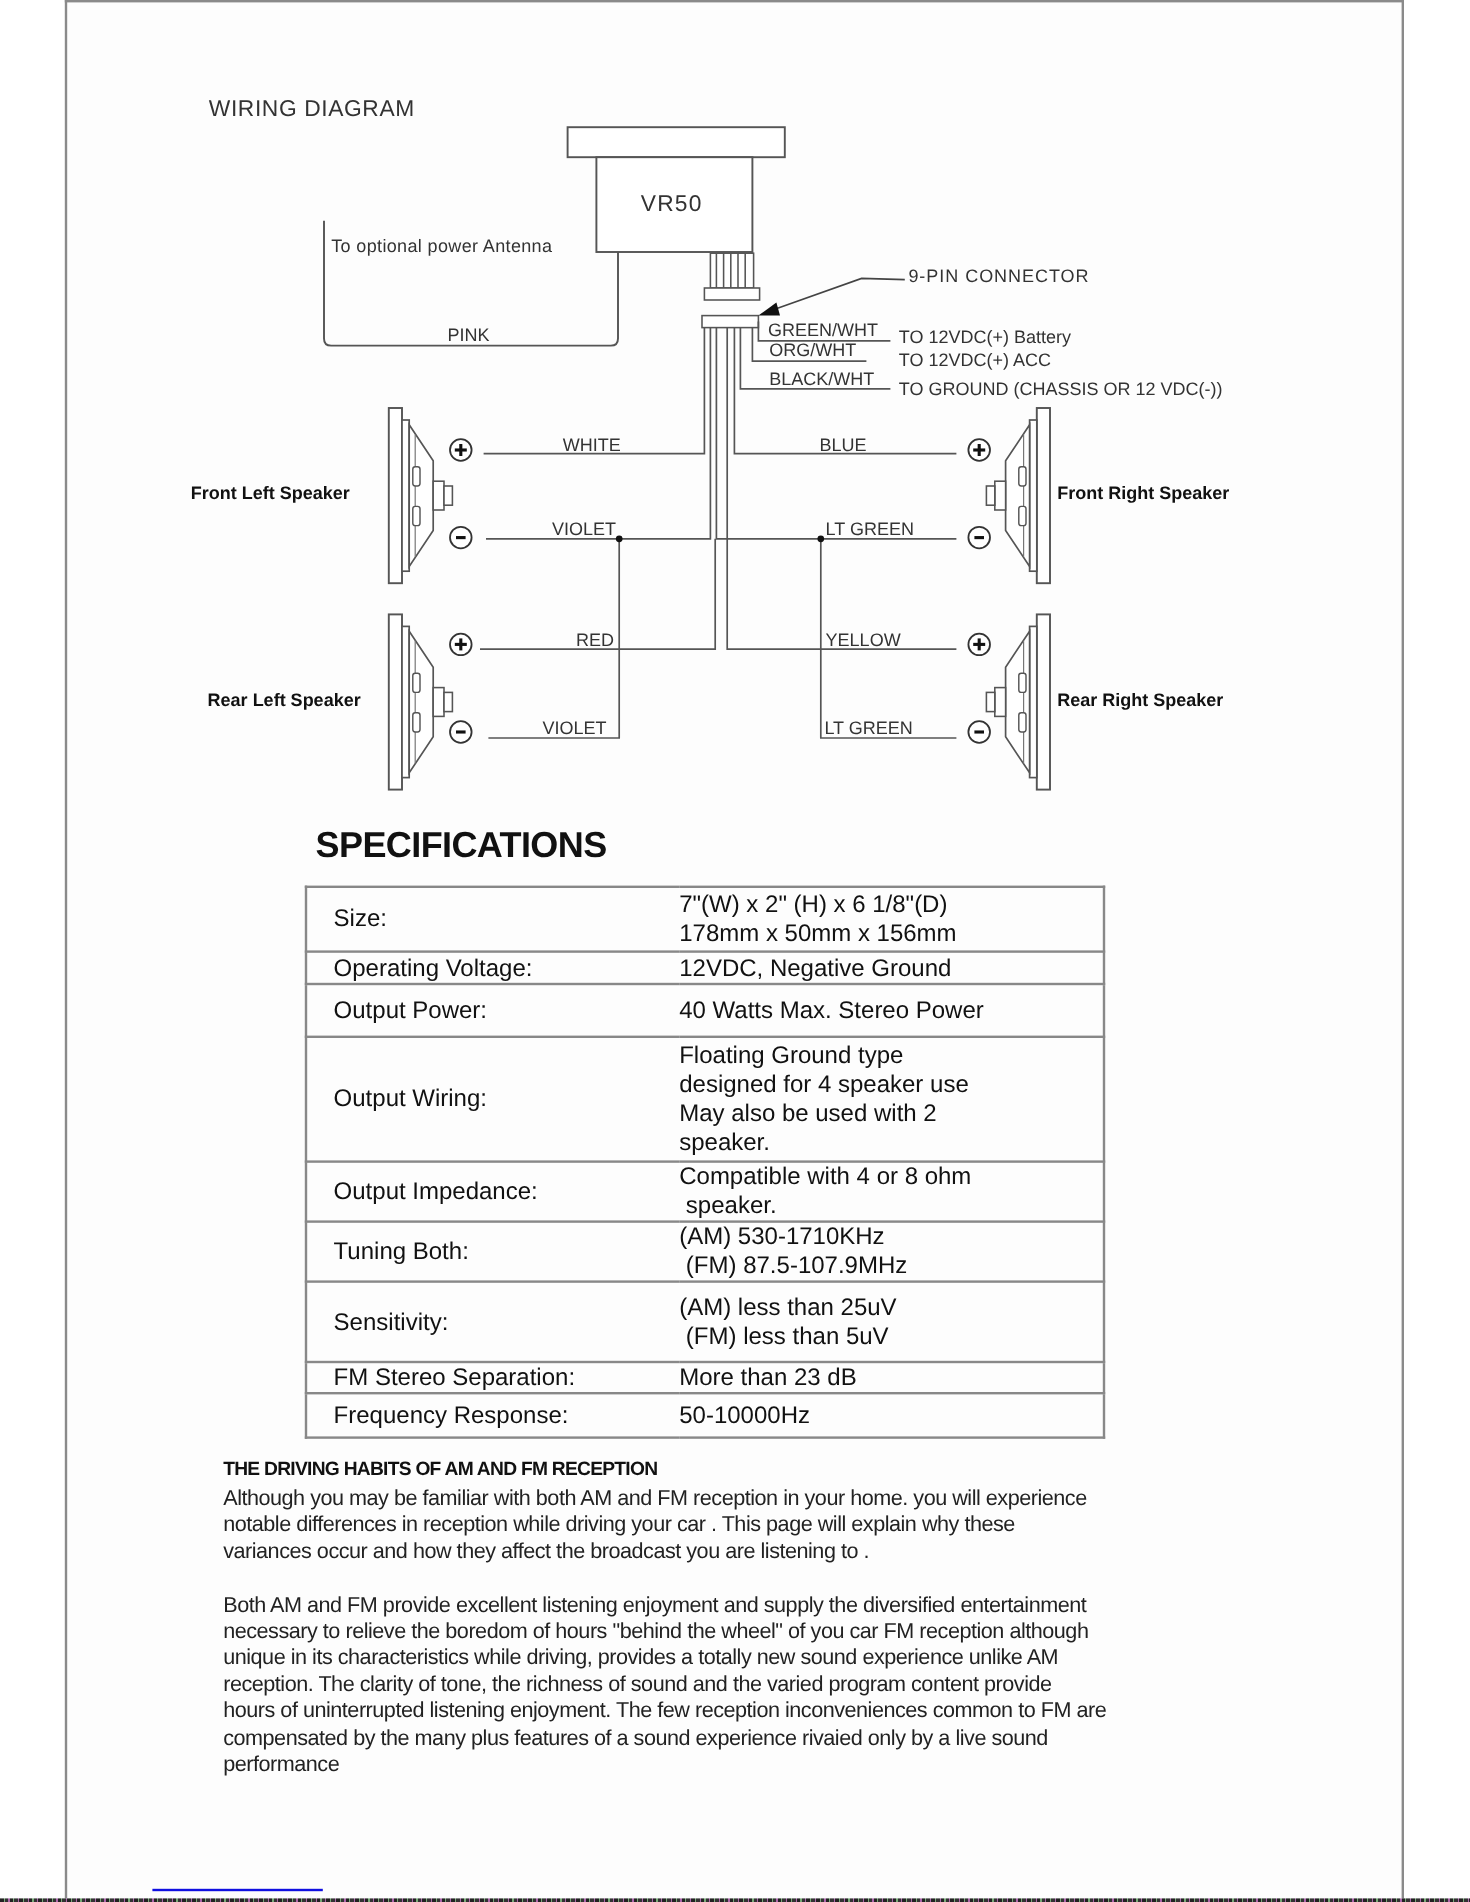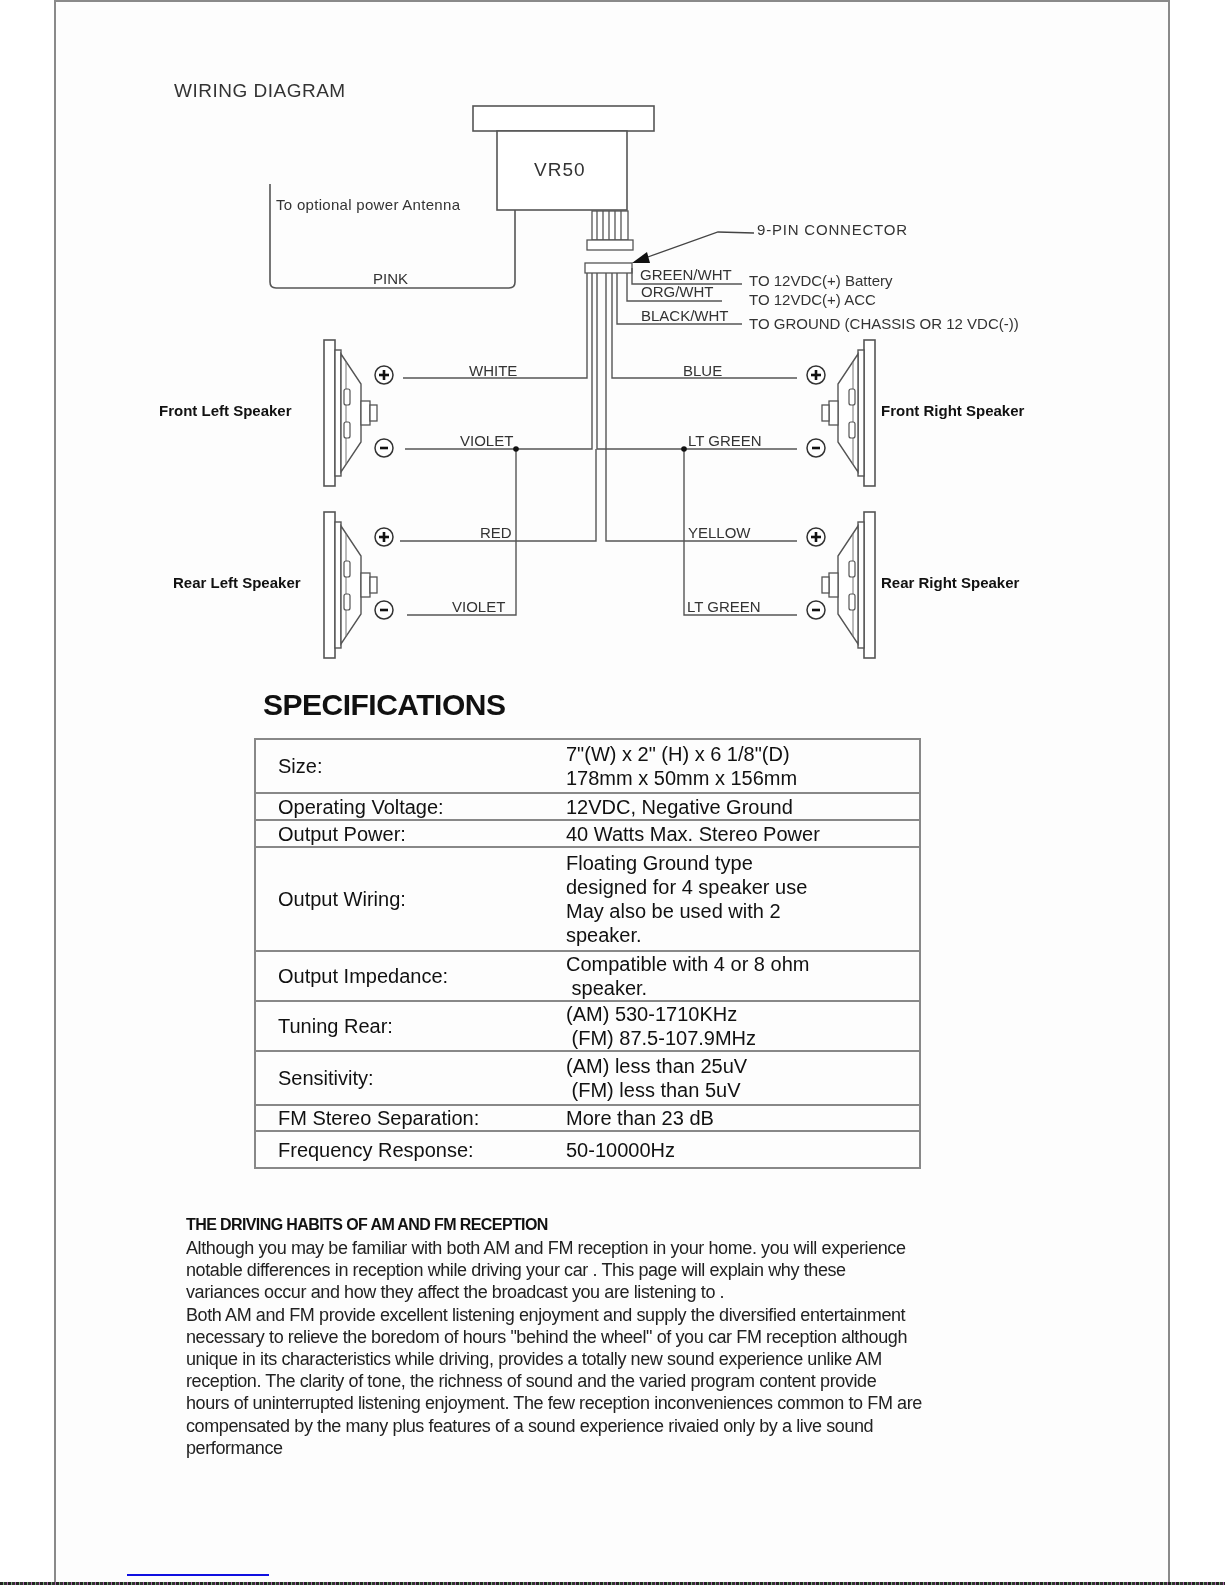--- a/index.html
+++ b/index.html
@@ -17,21 +17,21 @@
           letter-spacing: -0.5px; color: #111; margin: 0; }
   table.specs { position: absolute; left: 254px; top: 738px; width: 667px; border-collapse: collapse;
           font-size: 20px; color: #111; }
   table.specs td { border-top: 2px solid #888; border-bottom: 2px solid #888; padding: 0; vertical-align: middle; line-height: 24px; }
   table.specs tr td:first-child { border-left: 2px solid #888; padding-left: 22px; width: 288px; }
   table.specs tr td:last-child { border-right: 2px solid #888; }
   .vline { display: block; white-space: pre; }
   .reception { position: absolute; left: 186px; top: 1213px; width: 880px; }
   .reception h2 { margin: 0; font-size: 16px; font-weight: bold; letter-spacing: -0.6px; line-height: 24px; color: #111; }
   .reception p { margin: 0; font-size: 18px; line-height: 22.2px; color: #222; letter-spacing: -0.4px; white-space: pre-line; }
-  .reception p.gap { }
+  .reception p.gap { margin-top: 22px; }
 </style>
 </head>
 <body>
 
 <div class="page"></div>
 
 <svg class="diagram" width="1225" height="680" viewBox="0 0 1225 680" xmlns="http://www.w3.org/2000/svg">
   <defs>
     <g id="spk">
 
@@ -167,21 +167,21 @@
       <span class="vline">7"(W) x 2" (H) x 6 1/8"(D)</span>
       <span class="vline">178mm x 50mm x 156mm</span>
     </td>
   </tr>
   <tr style="height:27px">
     <td>Operating Voltage:</td>
     <td>
           <span class="vline">12VDC, Negative Ground</span>
         </td>
   </tr>
-  <tr style="height:27px">
+  <tr style="height:44px">
     <td>Output Power:</td>
     <td>
           <span class="vline">40 Watts Max. Stereo Power</span>
         </td>
   </tr>
   <tr style="height:104px">
     <td>Output Wiring:</td>
     <td>
       <span class="vline">Floating Ground type</span>
       <span class="vline">designed for 4 speaker use</span>
@@ -190,27 +190,27 @@
     </td>
   </tr>
   <tr style="height:50px">
     <td>Output Impedance:</td>
     <td>
       <span class="vline">Compatible with 4 or 8 ohm</span>
       <span class="vline"> speaker.</span>
     </td>
   </tr>
   <tr style="height:50px">
-    <td>Tuning Rear:</td>
+    <td>Tuning Both:</td>
     <td>
       <span class="vline">(AM) 530-1710KHz</span>
       <span class="vline"> (FM) 87.5-107.9MHz</span>
     </td>
   </tr>
-  <tr style="height:54px">
+  <tr style="height:67px">
     <td>Sensitivity:</td>
     <td>
       <span class="vline">(AM) less than 25uV</span>
       <span class="vline"> (FM) less than 5uV</span>
     </td>
   </tr>
   <tr style="height:24px">
     <td>FM Stereo Separation:</td>
     <td>
           <span class="vline">More than 23 dB</span>

